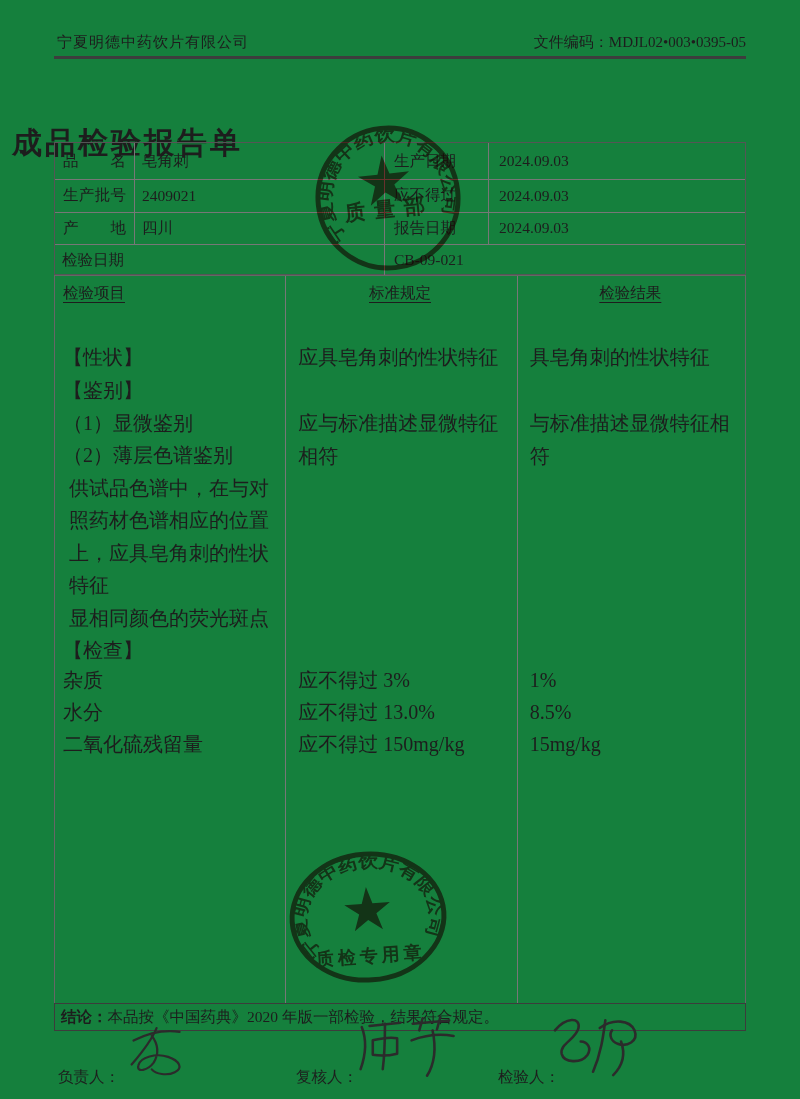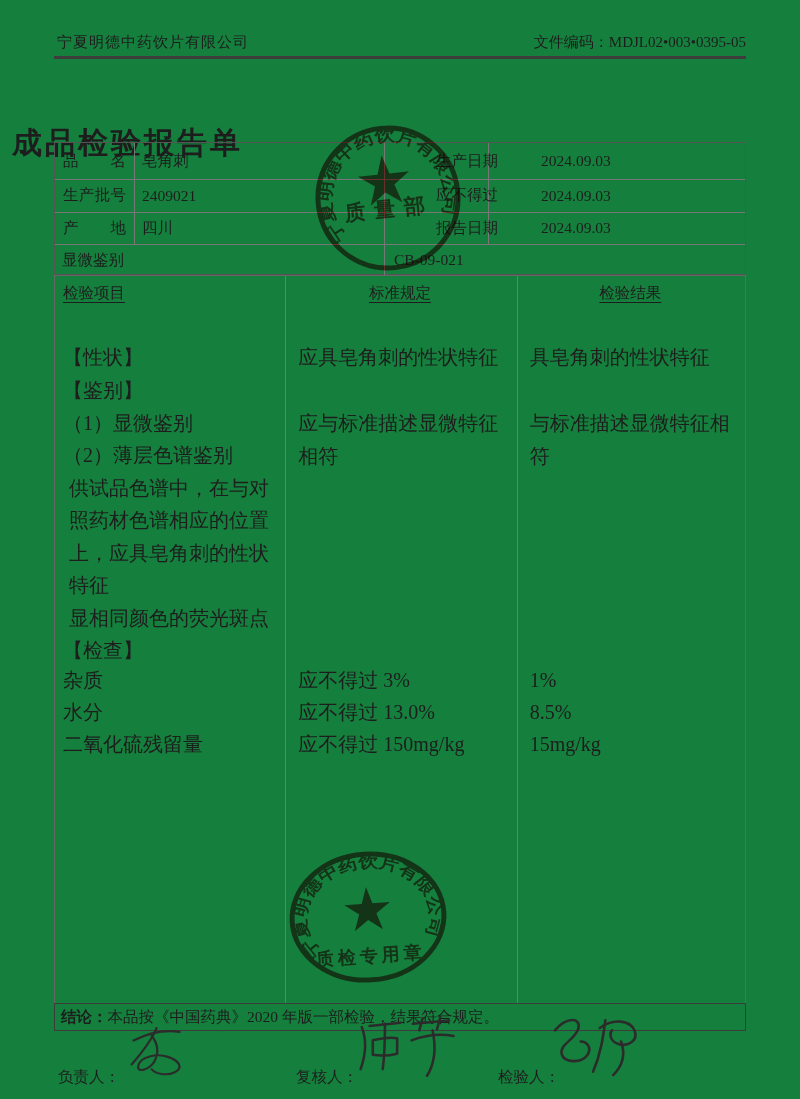--- a/index.html
+++ b/index.html
@@ -14,21 +14,21 @@
   .headrule{left:54px;top:56px;width:692px;height:3px;background:#3d3d3d;}
   
   .title{left:12px;top:87px;width:100%;text-align:left;font-size:30px;font-weight:bold;letter-spacing:3px;margin-top:36px;}
   
   .infotable{left:54px;top:142px;width:692px;height:133px;border:1.5px solid #555;box-sizing:border-box;}
   .hline{position:absolute;left:0;width:100%;height:1px;background:#777;}
   .vline{position:absolute;top:0;width:1px;background:#777;}
   .irow{position:absolute;left:0;width:100%;display:flex;align-items:center;font-size:15.5px;}
   .lblcell{width:79px;box-sizing:border-box;padding:0 8px;text-align:justify;text-align-last:justify;}
   .valcell1{width:250px;box-sizing:border-box;padding-left:8px;}
-  .lblcell2{width:104px;box-sizing:border-box;padding-left:10px;margin-left:42px;}
+  .lblcell2{width:104px;box-sizing:border-box;padding-left:10px;}
   .valcell2{flex:1;box-sizing:border-box;padding-left:11px;}
   .replbl{width:329px;box-sizing:border-box;padding-left:7px;}
   .repval{flex:1;box-sizing:border-box;padding-left:10px;}
   
   .dettable{left:54px;top:275px;width:692px;height:728px;border:1px solid #666;border-bottom:none;box-sizing:border-box;}
   .dvline{position:absolute;top:0;height:100%;width:1px;background:#777;}
   .dethead{position:absolute;left:0;top:0;width:100%;height:65px;display:flex;font-size:15.5px;}
   .dh1{width:230px;box-sizing:border-box;padding:7px 0 0 8px;}
   .dh2{width:232px;box-sizing:border-box;padding-top:7px;text-align:center;}
   .dh3{width:230px;box-sizing:border-box;padding-top:7px;text-align:center;}
@@ -80,21 +80,21 @@
       <div class="lblcell2">应不得过</div>
       <div class="valcell2">2024.09.03</div>
     </div>
     <div class="irow" style="top:69px;height:32px">
       <div class="lblcell">产　地</div>
       <div class="valcell1">四川</div>
       <div class="lblcell2">报告日期</div>
       <div class="valcell2">2024.09.03</div>
     </div>
     <div class="irow" style="top:101px;height:32px">
-      <div class="replbl">显微鉴别</div>
+      <div class="replbl">检验日期</div>
       <div class="repval">CB-09-021</div>
     </div>
   </div>
 
   <div class="abs dettable">
     <div class="dvline" style="left:230px"></div>
     <div class="dvline" style="left:462px"></div>
 
     <div class="dethead">
       <div class="dh1"><span>检验项目</span></div>

